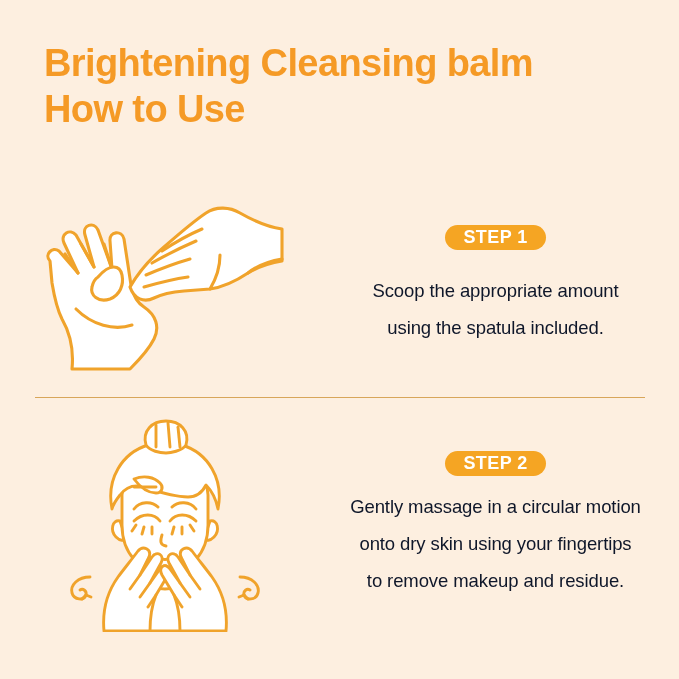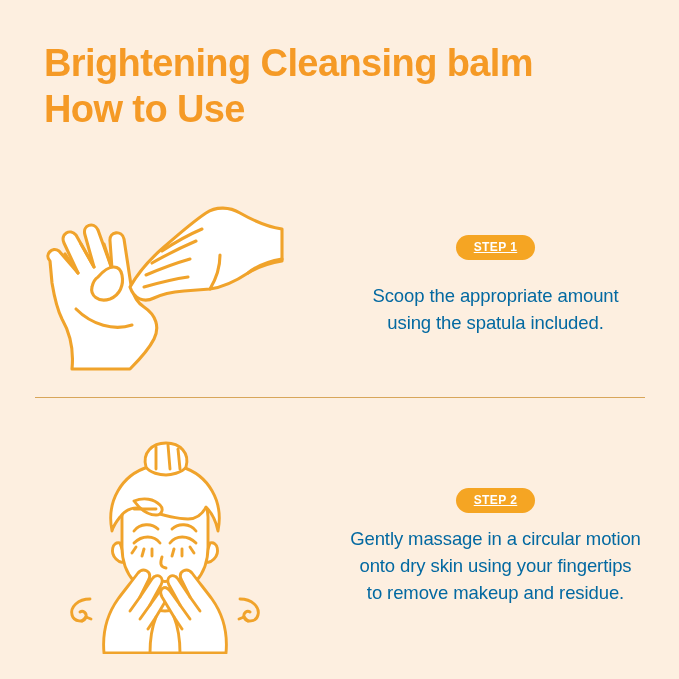--- a/index.html
+++ b/index.html
@@ -44,21 +44,21 @@
   
   .step {
     position: absolute;
     left: 0;
     width: 679px;
     display: flex;
     flex-direction: row;
     align-items: center;
   }
   .step-1 { top: 190px; height: 190px; }
-  .step-2 { top: 434px; height: 225px; }
+  .step-2 { top: 412px; height: 225px; }
 
   .illus {
     width: 330px;
     display: flex;
     align-items: center;
     justify-content: center;
     flex: 0 0 330px;
   }
   .copy {
     flex: 1 1 auto;
@@ -66,34 +66,33 @@
     flex-direction: column;
     align-items: center;
     justify-content: center;
     padding-right: 18px;
   }
 
   .badge {
     display: inline-block;
     background: #F5A523;
     color: #FFFFFF;
-    font-size: 12px;
+    font-size: 18px;
     font-weight: bold;
     letter-spacing: 0.4px;
     padding: 5px 18px 6px 18px;
     border-radius: 14px;
     line-height: 14px;
     white-space: nowrap;
-    text-decoration: underline;
   }
   .step-text {
     margin-top: 22px;
-    color: #0369a1;
+    color: #0f172a;
     font-size: 18.5px;
-    line-height: 27px;
+    line-height: 37px;
     text-align: center;
     letter-spacing: -0.1px;
     white-space: pre-line;
   }
   .step-2 .step-text { margin-top: 12px; }
 
   
   .divider {
     position: absolute;
     left: 35px;

